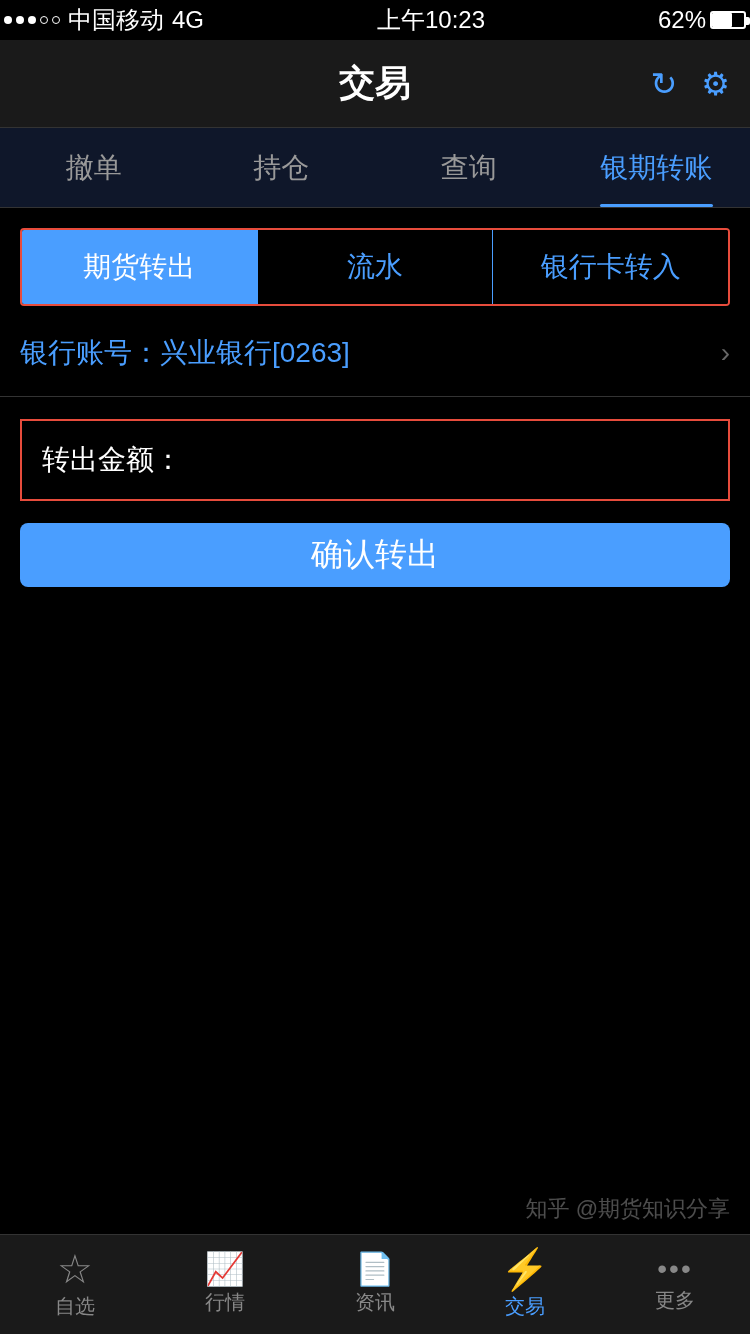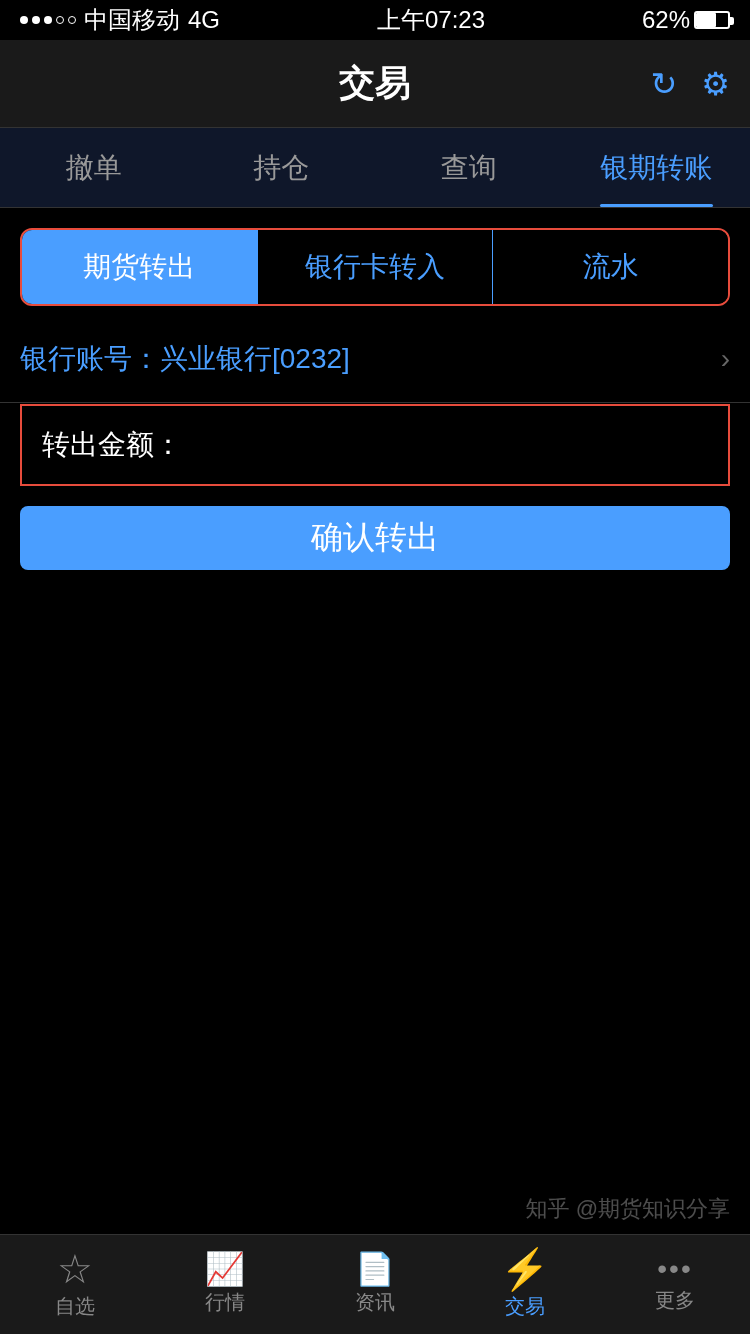--- a/index.html
+++ b/index.html
@@ -14,21 +14,21 @@
       position: relative;
     }
 
     
     .status-bar {
       height: 40px;
       background: #000;
       display: flex;
       align-items: center;
       justify-content: space-between;
-      padding: 0 20px;
+      padding: 0 4px;
       font-size: 24px;
     }
     .status-left {
       display: flex;
       align-items: center;
       gap: 8px;
     }
     .signal-dots {
       display: flex; gap: 4px; align-items: flex-end;
     }
@@ -106,23 +106,23 @@
       position: absolute;
       bottom: 0; left: 20%; right: 20%;
       height: 3px;
       background: #4a9eff;
       border-radius: 2px;
     }
 
     
     .sub-tabs {
       display: flex;
-      margin: 20px 20px 10px 20px;
+      margin: 20px 20px 4px 20px;
       border: 2px solid #e74c3c;
-      border-radius: 12px;
+      border-radius: 4px;
       overflow: hidden;
     }
     .sub-tab {
       flex: 1;
       text-align: center;
       padding: 18px 0;
       font-size: 28px;
       cursor: pointer;
       color: #4a9eff;
       background: #000;
@@ -152,21 +152,21 @@
     .chevron {
       color: #666;
       font-size: 28px;
     }
 
     
     .amount-row {
       display: flex;
       align-items: flex-start;
       padding: 20px;
-      margin: 1px 0;
+      margin: 22px 0;
       border: 2px solid #e74c3c;
       margin-left: 20px;
       margin-right: 20px;
       background: #000;
     }
     .amount-label {
       font-size: 28px;
       color: #fff;
       white-space: nowrap;
     }
@@ -245,21 +245,21 @@
     <div class="signal-dots">
       <div class="dot"></div>
       <div class="dot"></div>
       <div class="dot"></div>
       <div class="dot empty"></div>
       <div class="dot empty"></div>
     </div>
     <span>中国移动</span>
     <span>4G</span>
   </div>
-  <div class="status-center">上午07:23</div>
+  <div class="status-center">上午10:23</div>
   <div class="status-right">
     <span>62%</span>
     <div class="battery">
       <div class="battery-fill"></div>
     </div>
   </div>
 </div>
 
 <div class="header">
   <span class="header-title">交易</span>
@@ -271,27 +271,27 @@
 
 <div class="nav-tabs">
   <div class="nav-tab">撤单</div>
   <div class="nav-tab">持仓</div>
   <div class="nav-tab">查询</div>
   <div class="nav-tab active">银期转账</div>
 </div>
 
 <div class="sub-tabs">
   <div class="sub-tab active">期货转出</div>
+  <div class="sub-tab">流水</div>
   <div class="sub-tab">银行卡转入</div>
-  <div class="sub-tab">流水</div>
 </div>
 
 <div class="bank-row">
   <div class="bank-label">
-    <span>银行账号：兴业银行</span><span style="color:#4a9eff;">[0232]</span>
+    <span>银行账号：兴业银行</span><span style="color:#4a9eff;">[0263]</span>
   </div>
   <span class="chevron">›</span>
 </div>
 
 <div class="amount-row">
   <span class="amount-label">转出金额：</span>
   <input class="amount-input" type="text" value="" placeholder="" style="">
 </div>
 
 <button class="confirm-btn">

